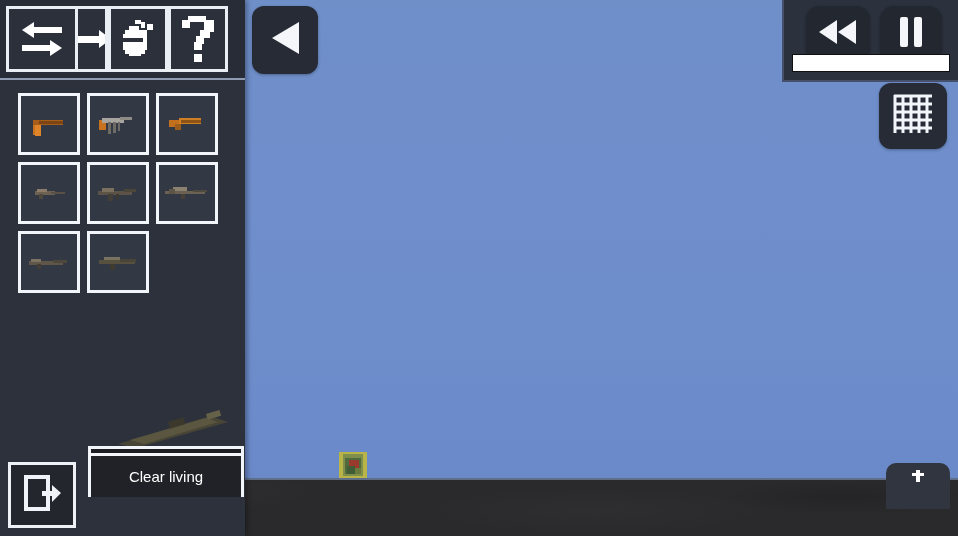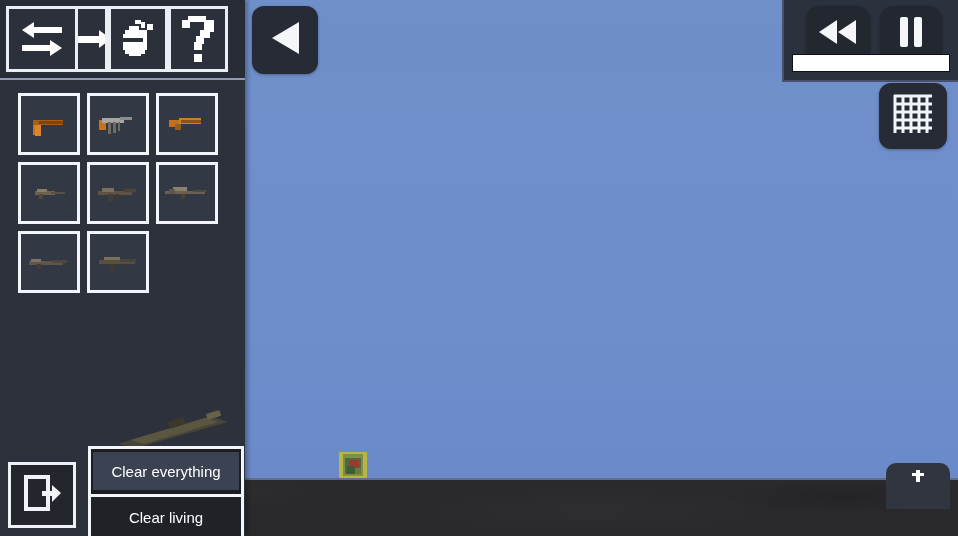--- a/index.html
+++ b/index.html
@@ -464,18 +464,17 @@
       <span>
         <svg width="40" height="40" viewBox="0 0 40 40">
           <rect x="4" y="4" width="22" height="32" fill="none" stroke="#f0f3f8" stroke-width="4"></rect>
           <rect x="20" y="18" width="14" height="5" fill="#f0f3f8"></rect>
           <polygon points="30,12 39,20 30,29" fill="#f0f3f8"></polygon>
         </svg>
       </span>
     </div>
 
     <div id="clear-buttons">
-      <div class="clear-btn highlighted">Clear everything</div>
       <div class="clear-btn plain">Clear living</div>
     </div>
 
   </div>
 </div>
 
 </body></html>

